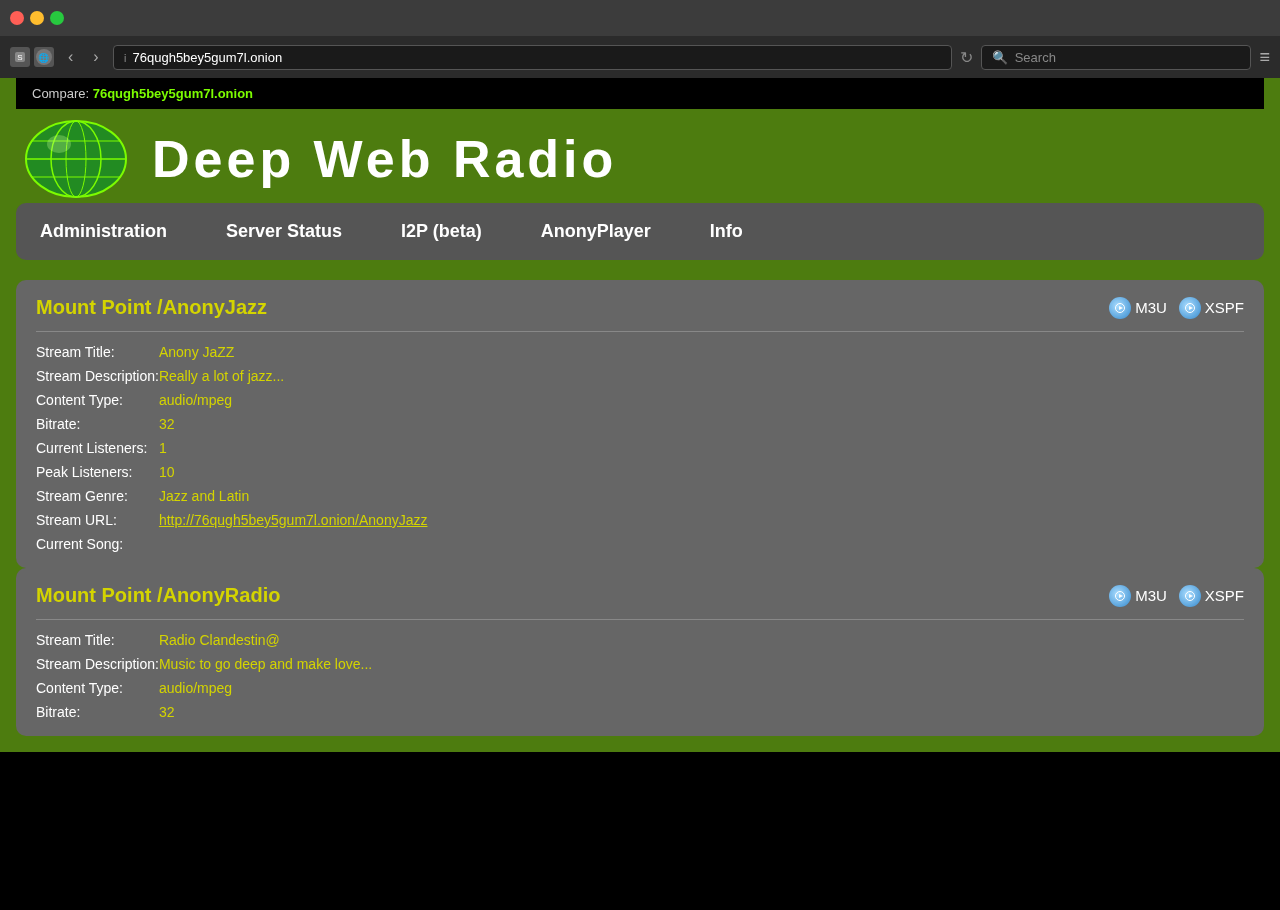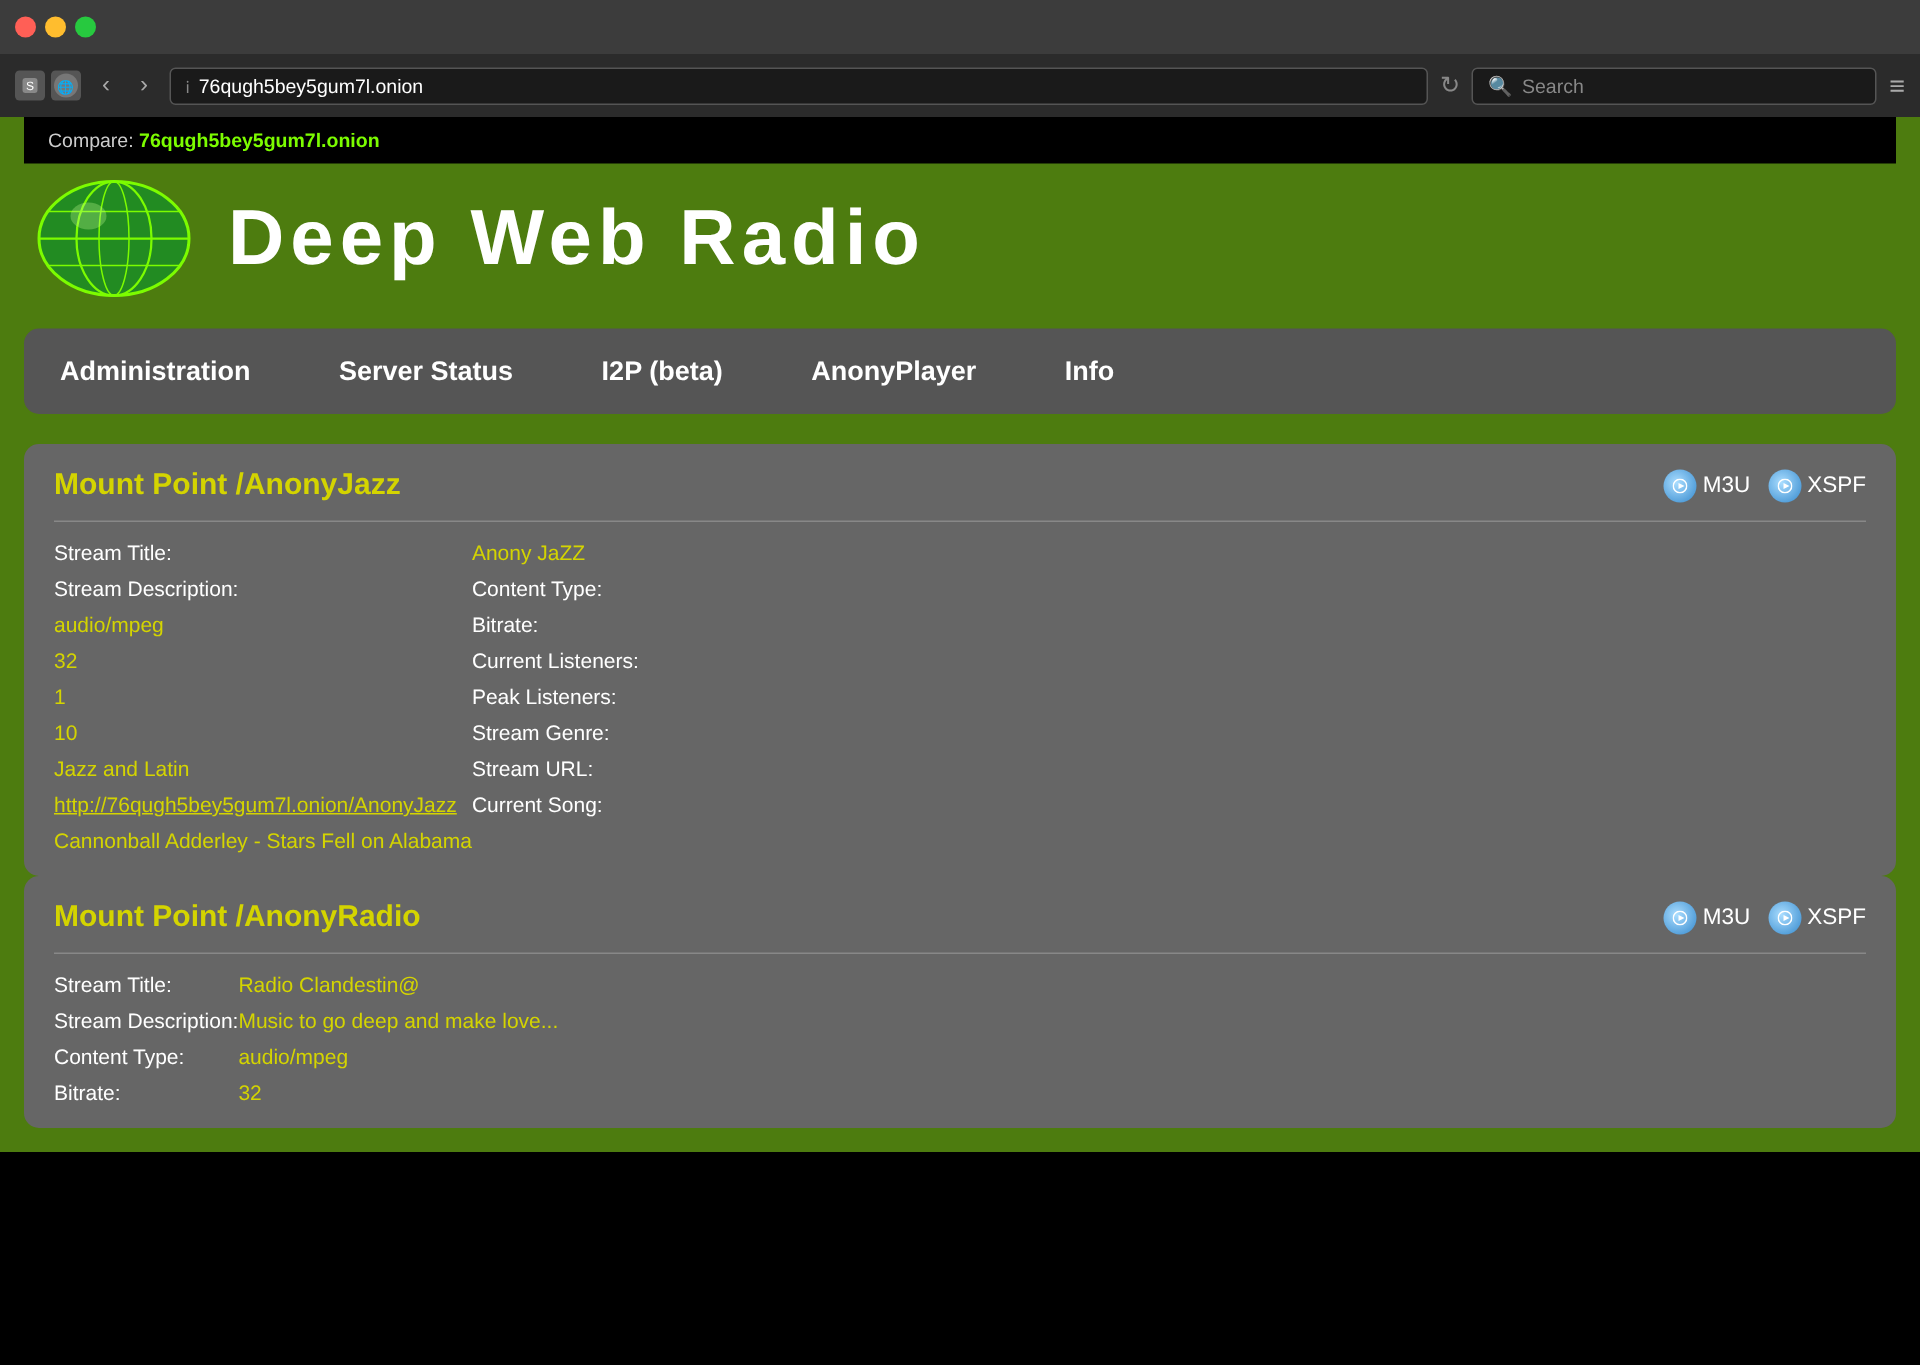--- a/index.html
+++ b/index.html
@@ -185,21 +185,21 @@
     
     .page-content {
       background: #4d7c0f;
       padding: 0 16px 16px;
     }
 
     
     .site-header {
       display: flex;
       align-items: center;
-      padding: 10px 0 20px;
+      padding: 10px 0 4px;
       gap: 16px;
     }
 
     .site-logo {
       width: 120px;
       height: 80px;
       position: relative;
       display: flex;
       align-items: center;
       justify-content: center;
@@ -405,34 +405,34 @@
     </div>
               <span>XSPF</span>
             </div>
           </div>
         </div>
         <hr class="mount-divider">
         <div class="mount-data">
           <div class="field-label">Stream Title:</div>
           <div class="field-value">Anony JaZZ</div>
           <div class="field-label">Stream Description:</div>
+          <div class="field-value">Really a lot of jazz...</div>
           <div class="field-label">Content Type:</div>
           <div class="field-value">audio/mpeg</div>
           <div class="field-label">Bitrate:</div>
           <div class="field-value">32</div>
           <div class="field-label">Current Listeners:</div>
           <div class="field-value">1</div>
           <div class="field-label">Peak Listeners:</div>
           <div class="field-value">10</div>
           <div class="field-label">Stream Genre:</div>
           <div class="field-value">Jazz and Latin</div>
           <div class="field-label">Stream URL:</div>
           <div class="field-value link">http://76qugh5bey5gum7l.onion/AnonyJazz</div>
           <div class="field-label">Current Song:</div>
-          <div class="field-value">Cannonball Adderley - Stars Fell on Alabama</div>
         </div>
       </div>
       <div class="mount-card">
         <div class="mount-header">
           <div class="mount-title">Mount Point /AnonyRadio</div>
           <div class="mount-actions">
             <div class="mount-action">
               <div class="play-icon">
       <svg width="10" height="10" viewBox="0 0 10 10">
                   <circle cx="5" cy="5" r="4.5" fill="none" stroke="#fff" stroke-width="1"></circle>

